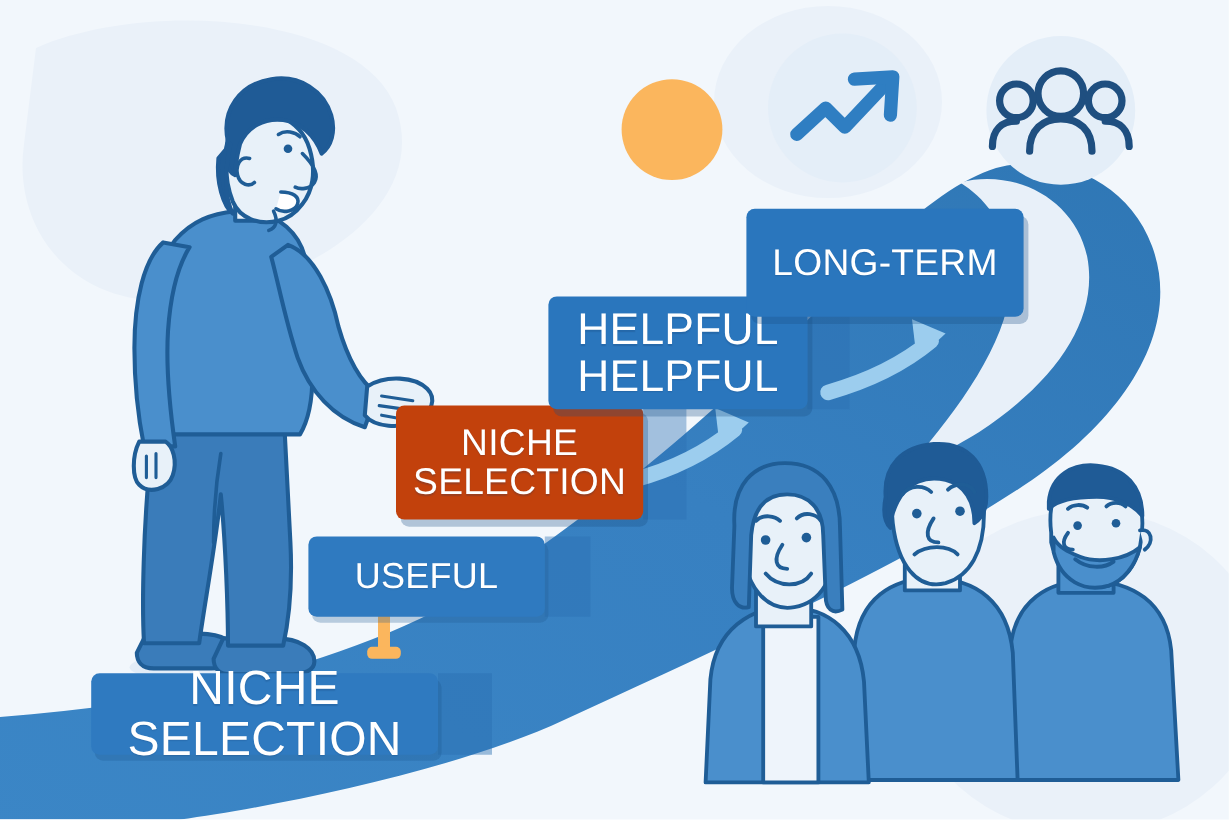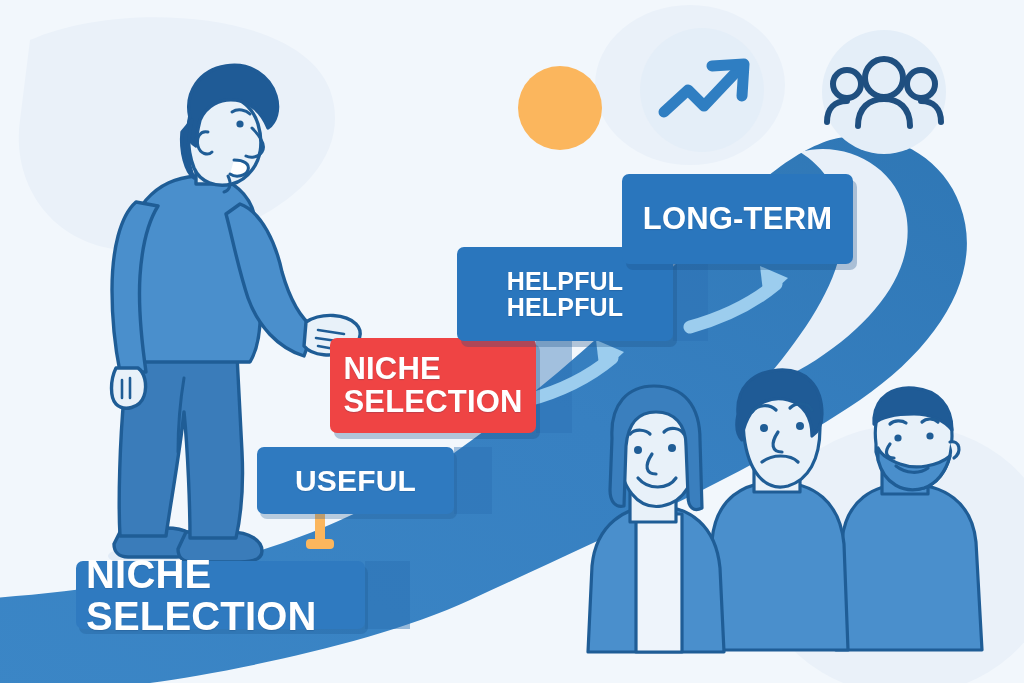--- a/index.html
+++ b/index.html
@@ -22,24 +22,24 @@
     position: absolute;
     inset: 0;
     width: 1024px;
     height: 683px;
   }
   .step-label {
     position: absolute;
     display: flex;
     align-items: center;
     justify-content: center;
-    text-align: left;
+    text-align: center;
     color: #ffffff;
     font-family: "Liberation Sans", sans-serif;
-    font-weight: 700;
+    font-weight: 400;
     letter-spacing: 0.2px;
     line-height: 1.06;
     border-radius: 7px;
     box-sizing: border-box;
     padding: 4px 10px;
     text-shadow: 0 1px 1px rgba(16,56,100,0.22);
     pointer-events: auto;
   }
   #step-0 {
     left: 76px;  top: 561px;  width: 289px; height: 68px;
@@ -55,21 +55,21 @@
   }
   #step-2 {
     left: 330px; top: 338px; width: 206px; height: 95px;
     background: #2a76bd;
     font-size: 31px;
     box-shadow: 4px 6px 0 rgba(27,80,133,0.30);
   }
   #step-3 {
     left: 457px; top: 247px; width: 216px; height: 94px;
     background: #2a76bd;
-    font-size: 25px;
+    font-size: 37px;
     box-shadow: 4px 6px 0 rgba(27,80,133,0.30);
   }
   #step-4 {
     left: 622px; top: 174px; width: 231px; height: 90px;
     background: #2b77be;
     font-size: 31px;
     box-shadow: 4px 6px 0 rgba(27,80,133,0.30);
   }
 </style>
 </head>
@@ -273,21 +273,21 @@
   </svg>
 
   <div class="step-label" id="step-0" style="background: rgb(47, 122, 192); color: rgb(255, 255, 255);">
     <span>NICHE SELECTION</span>
   </div>
 
   <div class="step-label" id="step-1" style="background: rgb(47, 122, 192); color: #ffffff;">
     <span>USEFUL</span>
   </div>
 
-  <div class="step-label" id="step-2" style="background: #ef4444; color: rgb(255, 255, 255);">
+  <div class="step-label" id="step-2" style="background: #c2410c; color: rgb(255, 255, 255);">
     <span>
       <span>NICHE</span><br>
       <span>SELECTION</span>
     </span>
   </div>
 
   <div class="step-label" id="step-3" style="background: rgb(42, 118, 189); color: rgb(255, 255, 255);">
     <span>
       <span>HELPFUL</span><br>
       <span>HELPFUL</span>

